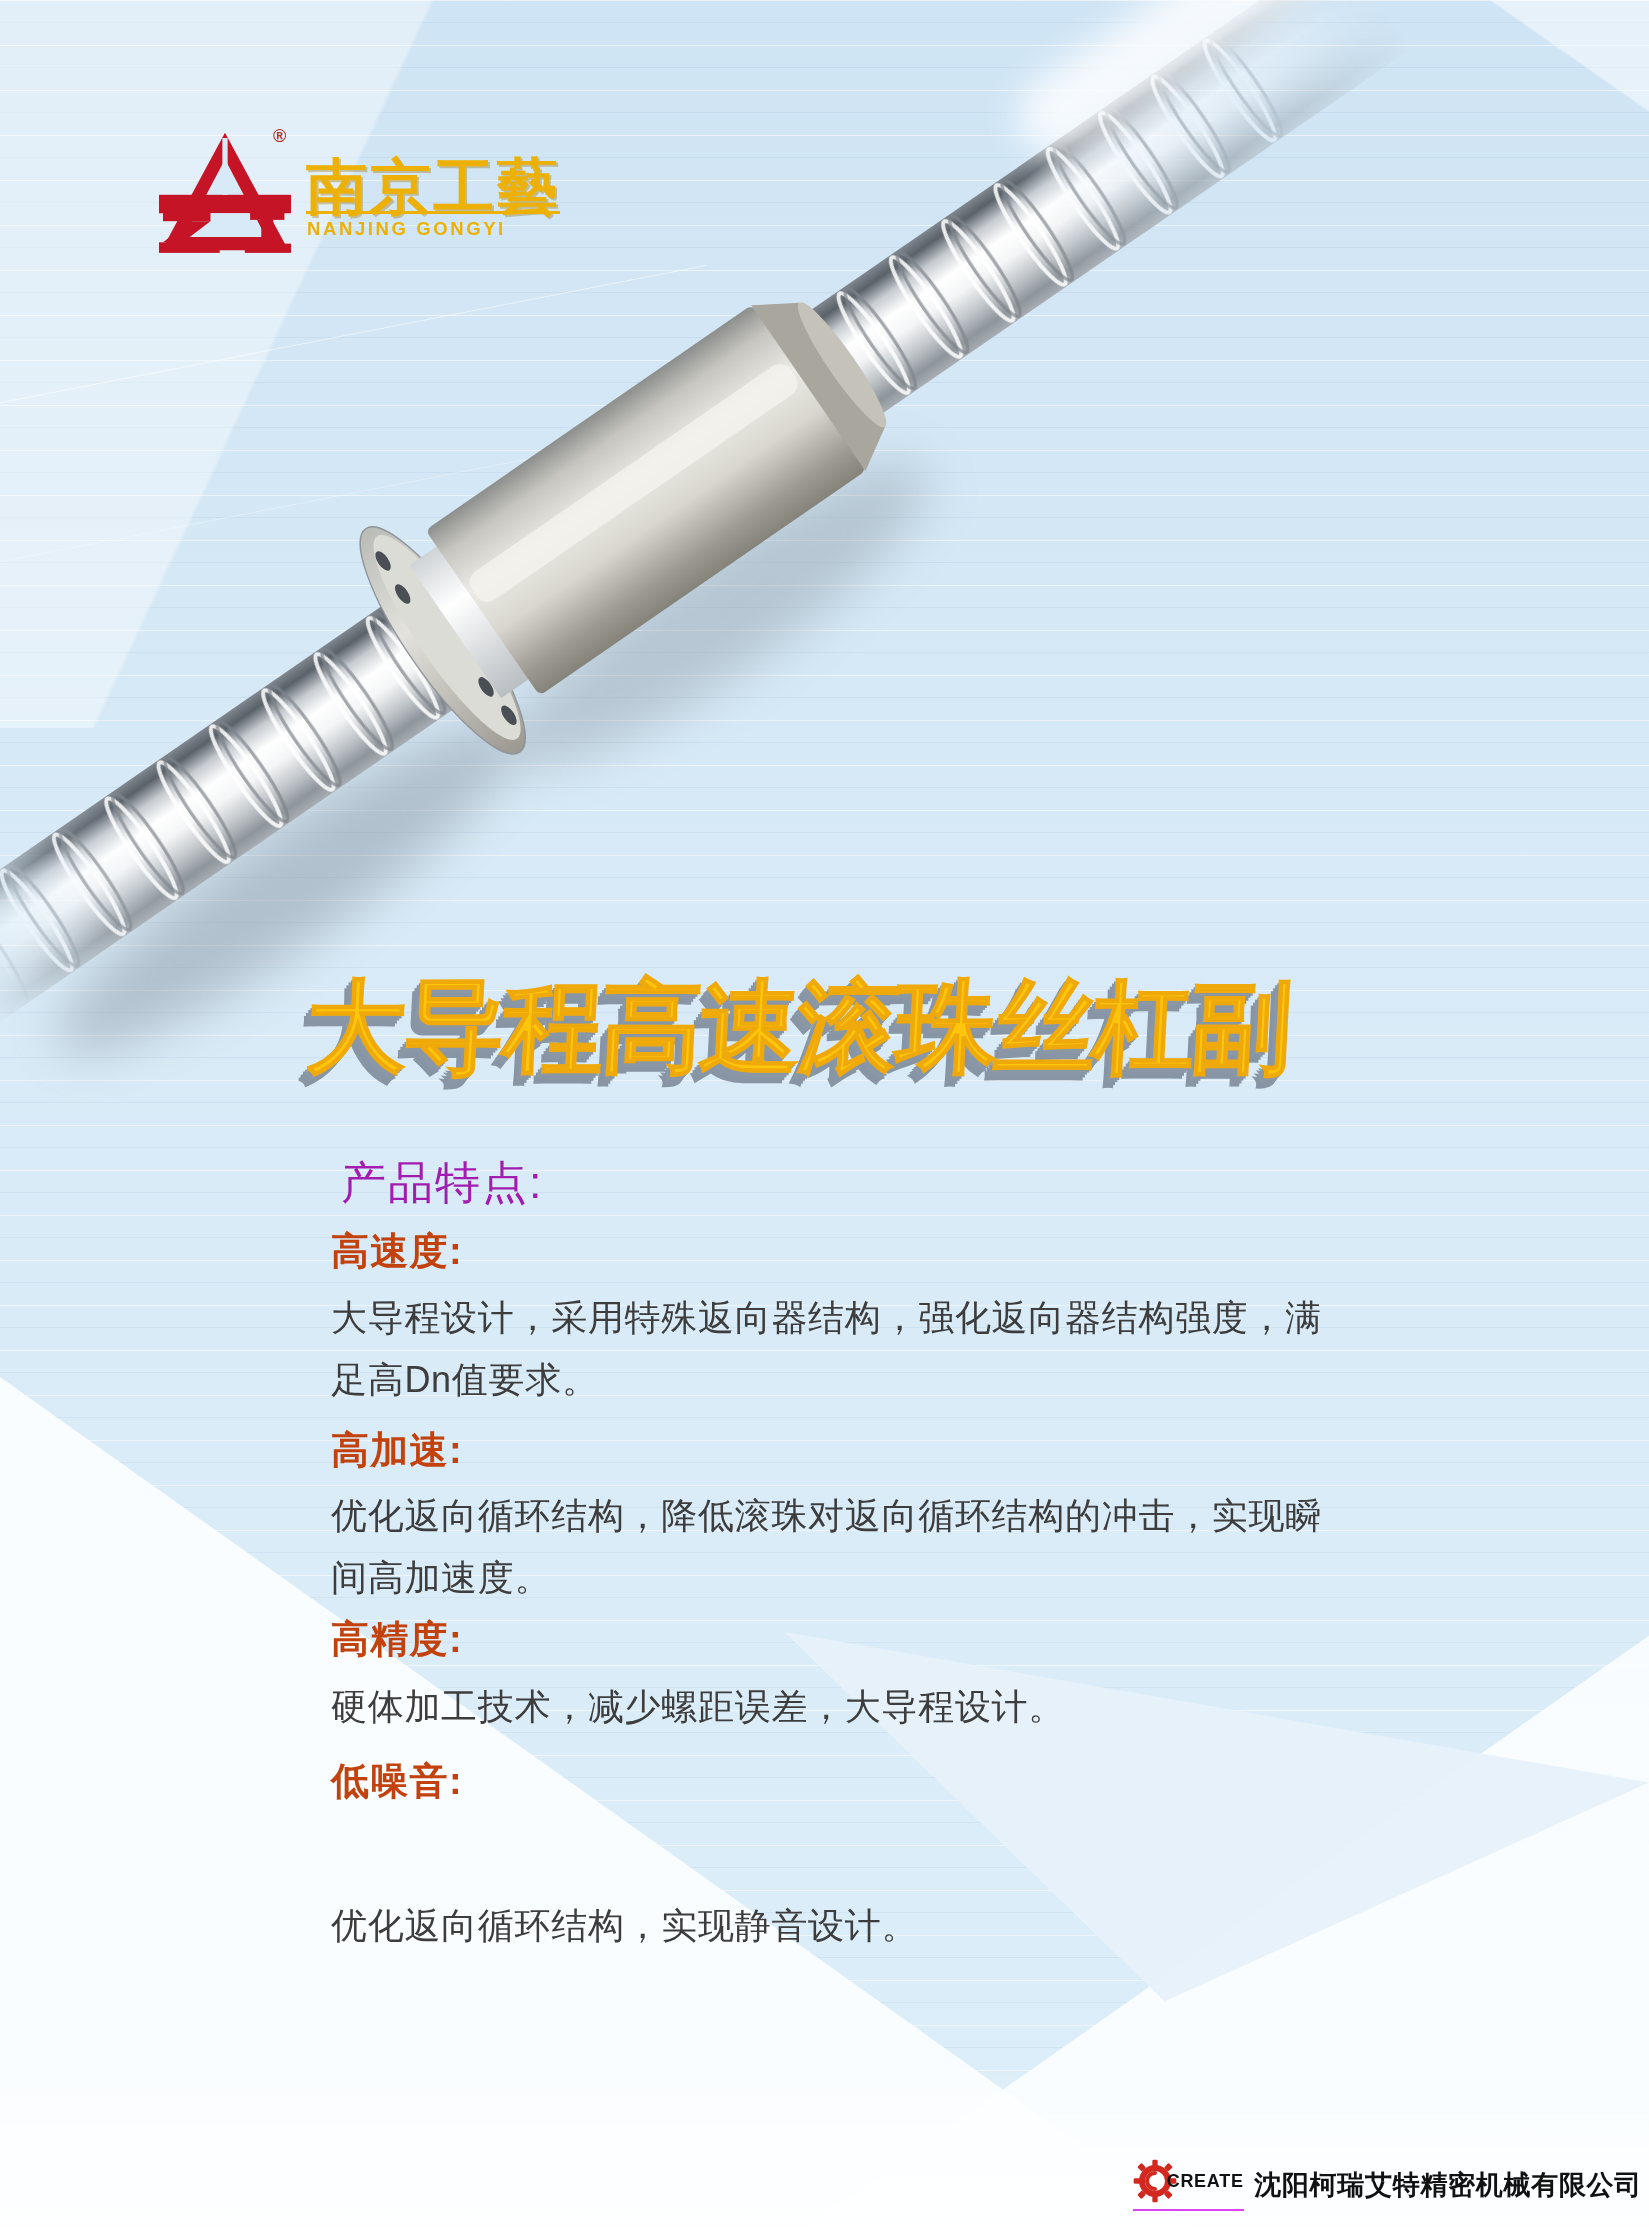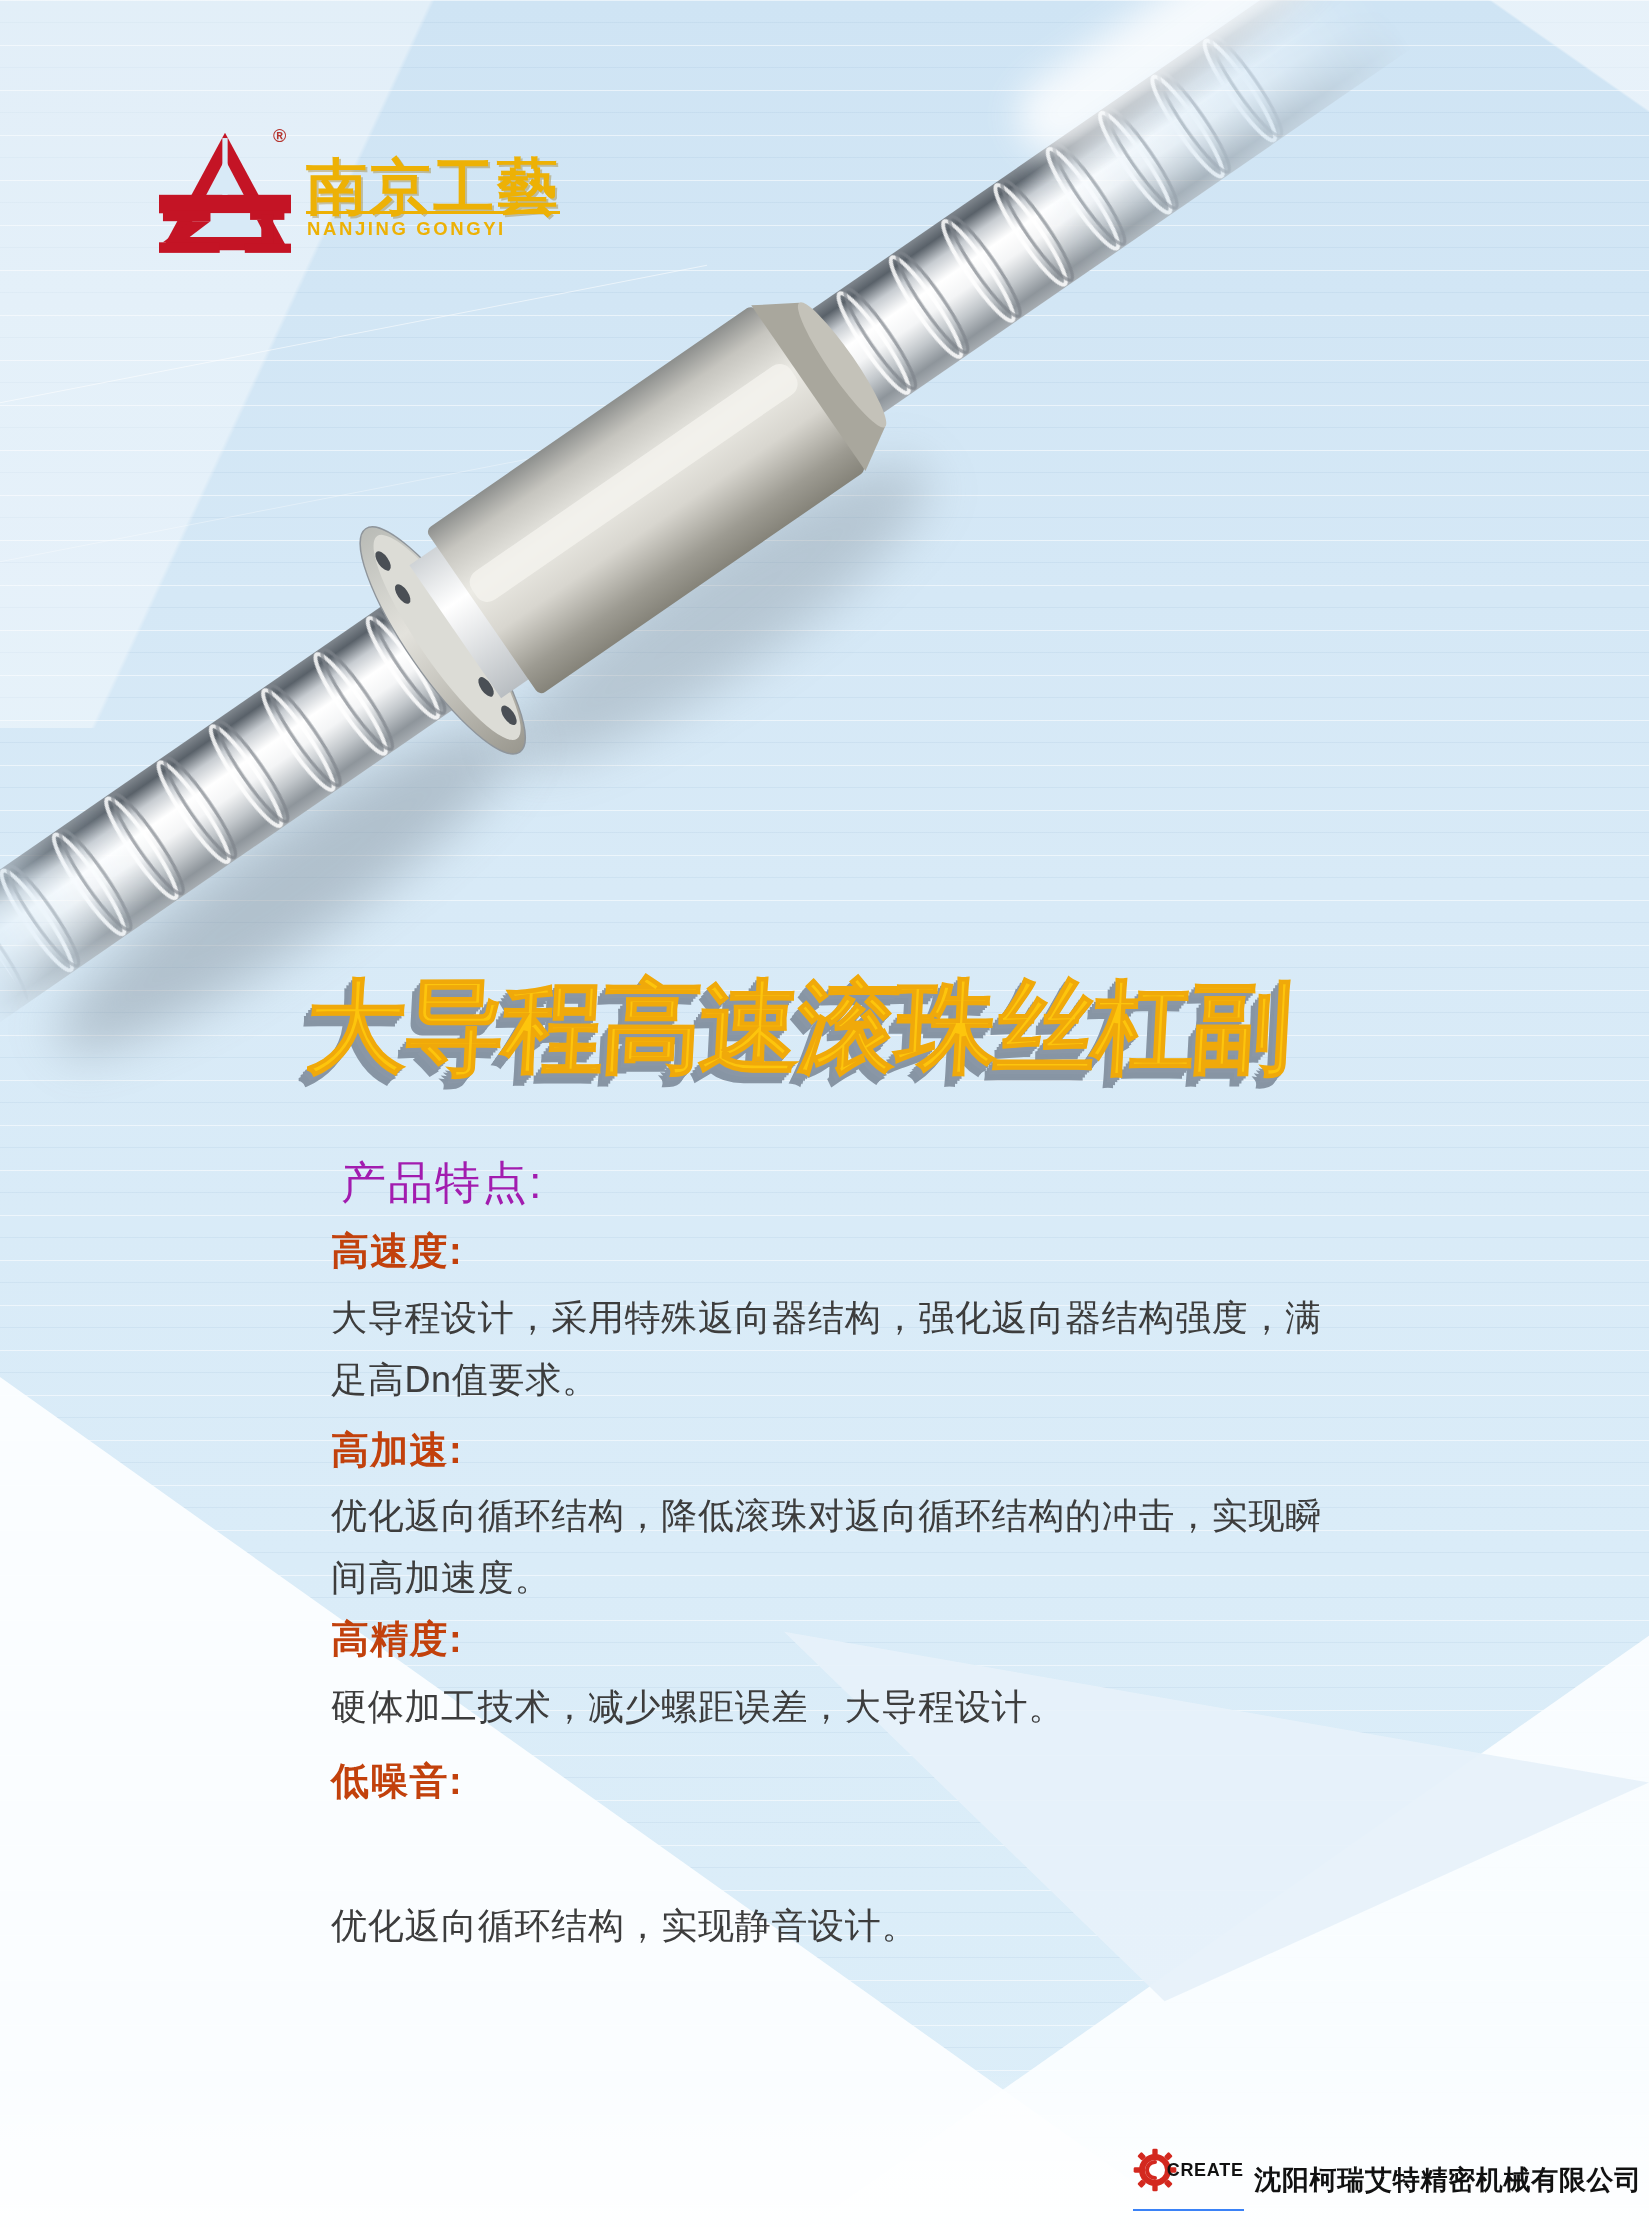--- a/index.html
+++ b/index.html
@@ -75,21 +75,21 @@
   .feat-title{position:absolute;left:331px;font-size:38px;font-weight:800;color:#c2410c;letter-spacing:1.3px;}
   .feat-body{position:absolute;left:331px;width:993px;font-size:36px;color:#3d3d3d;
     line-height:62px;letter-spacing:0.7px;}
   .t1{top:1226px}.b1{top:1287px}
   .t2{top:1425px}.b2{top:1485px}
   .t3{top:1614px}.b3{top:1676px}
   .t4{top:1756px}.b4{top:1895px}
 
   
   .footer{position:absolute;right:8px;bottom:16px;display:flex;align-items:center;}
-  .footer-brand{display:flex;align-items:center;border-bottom:2px solid #3b82f6;padding-bottom:17px;}
+  .footer-brand{display:flex;align-items:center;border-bottom:2px solid #d946ef;padding-bottom:6px;}
   .create-text{font-size:18px;font-weight:800;color:#111;letter-spacing:0.7px;margin-left:-10.6px;}
   .company-name{font-size:27px;font-weight:700;color:#111;margin-left:10.6px;letter-spacing:0.7px;white-space:nowrap;text-align:center;}
   .screw-svg{position:absolute;left:0;top:0;}
 </style>
 </head>
 <body>
 
 <div class="stripes"></div>
 <div class="decor">
   <div class="band-topleft"></div>

